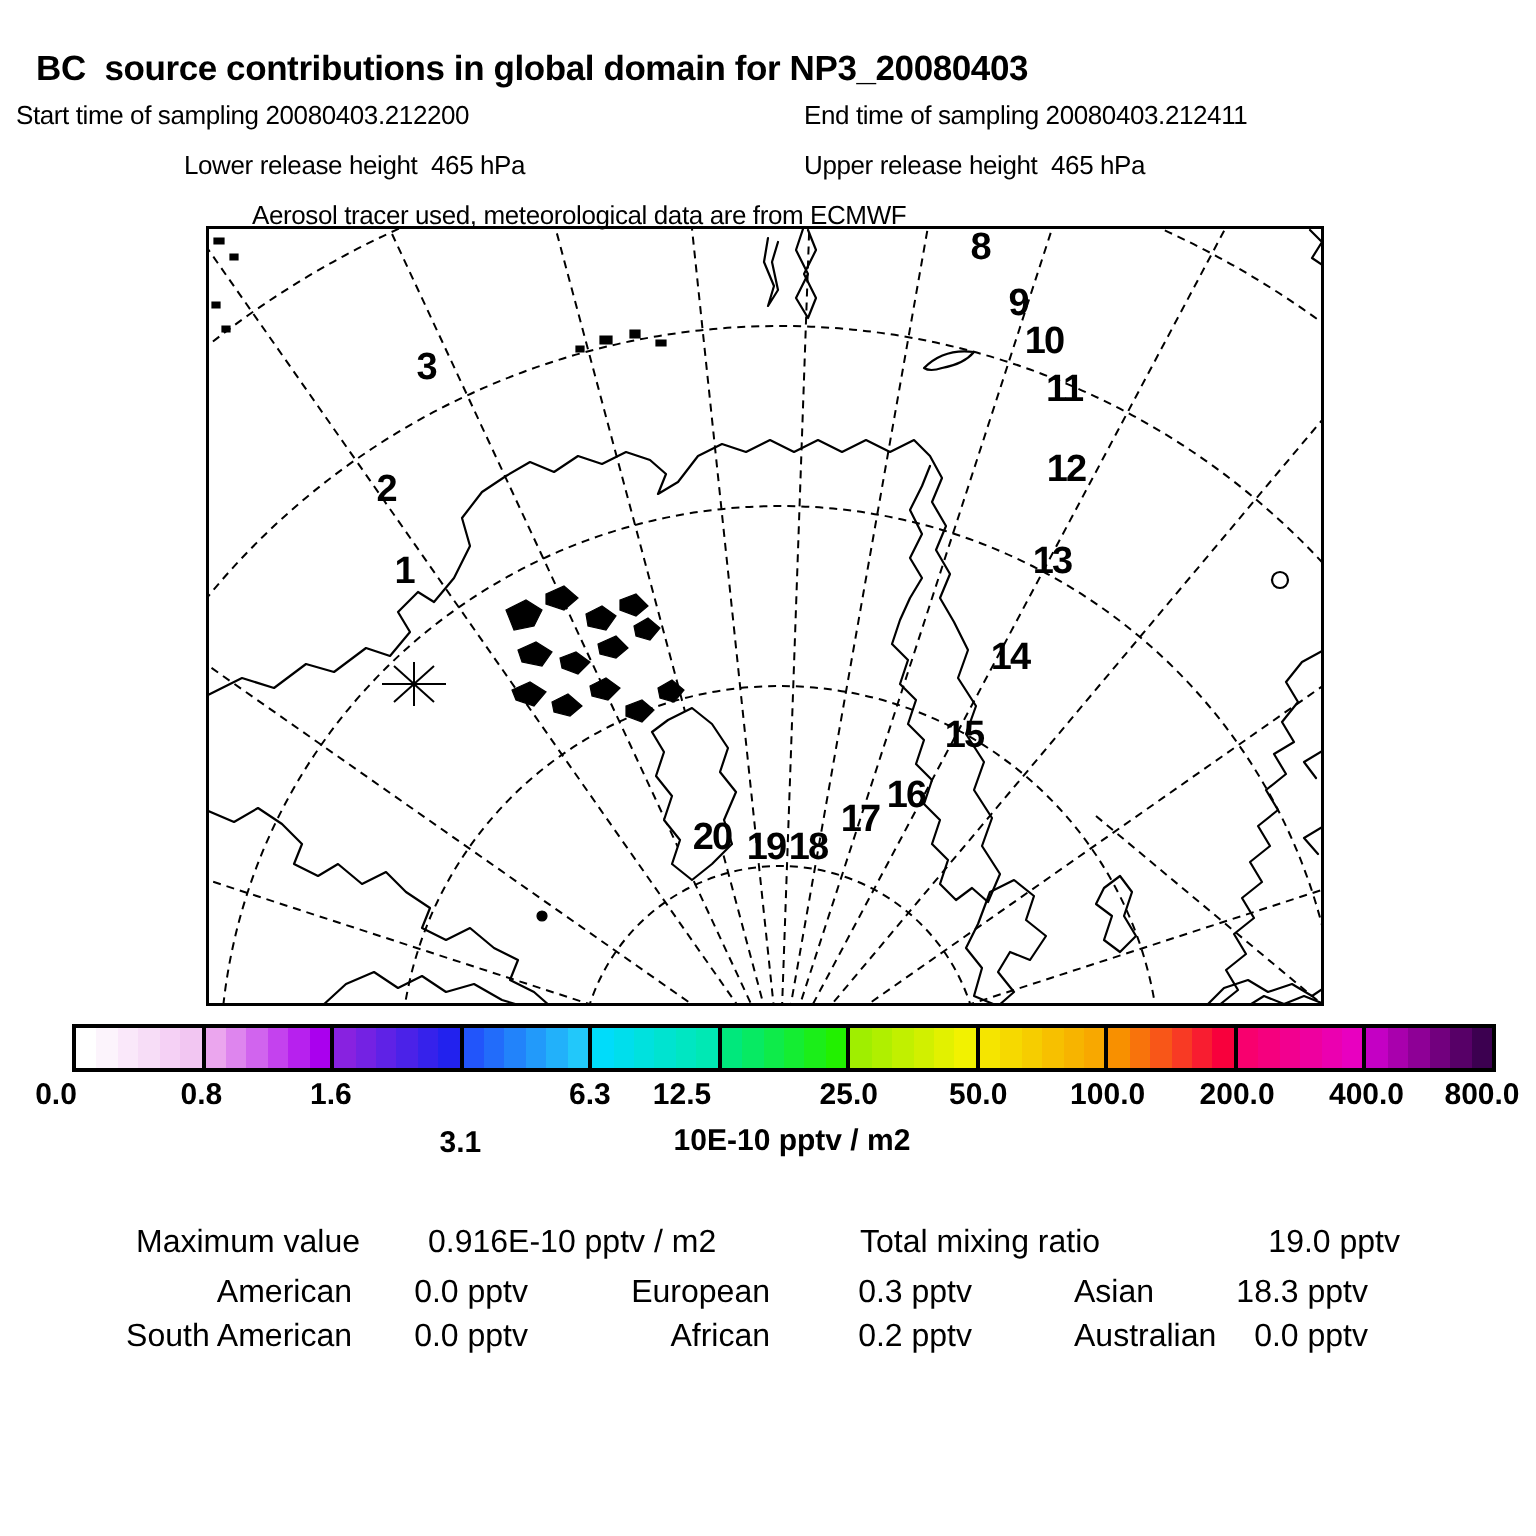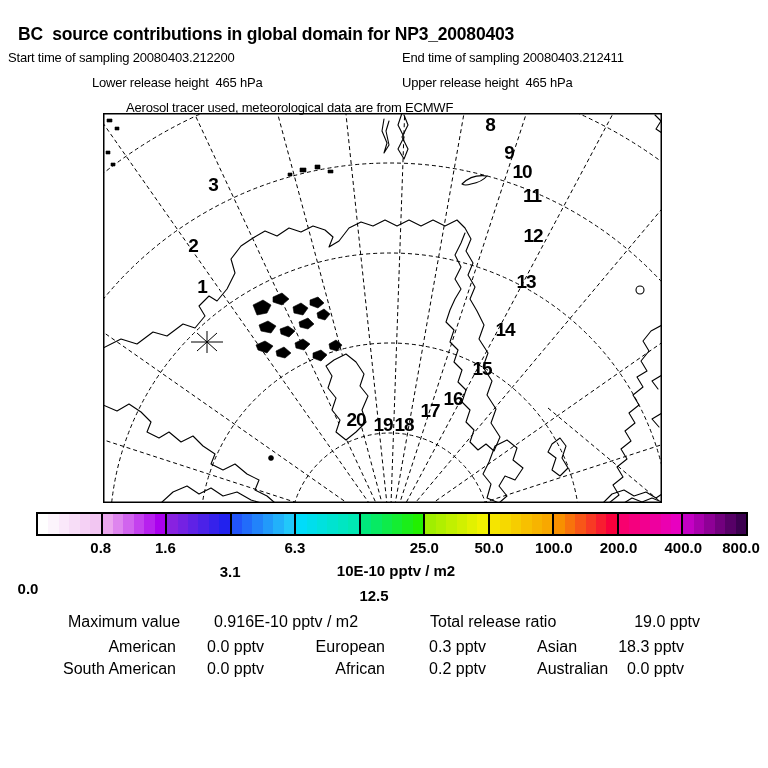--- a/index.html
+++ b/index.html
@@ -206,38 +206,38 @@
     <div class="cbseg">
       <div class="cbcell" style="background: rgb(196, 0, 196);"></div>
       <div class="cbcell" style="background: rgb(169, 0, 173);"></div>
       <div class="cbcell" style="background: rgb(142, 0, 150);"></div>
       <div class="cbcell" style="background: rgb(114, 0, 126);"></div>
       <div class="cbcell" style="background: rgb(87, 0, 103);"></div>
       <div class="cbcell" style="background: rgb(60, 0, 80);"></div>
     </div>
   </div>
 <div id="tick-layer">
-    <div class="tick" style="left: 28px; margin-top: 41px;">0.0</div>
+    <div class="tick" style="left: 28px;">0.0</div>
     <div class="tick" style="left: 100.727px;">0.8</div>
     <div class="tick" style="left: 165.455px;">1.6</div>
     <div class="tick" style="left: 230.182px; margin-top: 24px;">3.1</div>
     <div class="tick" style="left: 294.909px; text-align: center;">6.3</div>
-    <div class="tick" style="left: 374px; margin-top: 48px;">12.5</div>
+    <div class="tick" style="left: 341px;">12.5</div>
     <div class="tick" style="left: 424.364px;">25.0</div>
     <div class="tick" style="left: 489.091px;">50.0</div>
     <div class="tick" style="left: 553.818px;">100.0</div>
     <div class="tick" style="left: 618.545px;">200.0</div>
     <div class="tick" style="left: 683.273px;">400.0</div>
     <div class="tick" style="left: 741px;">800.0</div>
   </div>
 <div class="caption">10E-10 pptv / m2</div>
 
 <div class="abs stat1" style="left:68px;top:594px">Maximum value</div>
 <div class="abs stat1" style="left:214px;top:594px">0.916E-10 pptv / m2</div>
-<div class="abs stat1" style="left:430px;top:594px">Total release ratio</div>
+<div class="abs stat1" style="left:430px;top:594px">Total mixing ratio</div>
 <div class="abs stat1 ra" style="left:600px;top:594px;width:100px">19.0 pptv</div>
 
 <div class="abs stat2 ra" style="left:20px;top:619px;width:156px">American</div>
 <div class="abs stat2 ra" style="left:180px;top:619px;width:84px">0.0 pptv</div>
 <div class="abs stat2 ra" style="left:290px;top:619px;width:95px">European</div>
 <div class="abs stat2 ra" style="left:400px;top:619px;width:86px">0.3 pptv</div>
 <div class="abs stat2" style="left:537px;top:619px">Asian</div>
 <div class="abs stat2 ra" style="left:600px;top:619px;width:84px">18.3 pptv</div>
 
 <div class="abs stat2 ra" style="left:20px;top:641px;width:156px">South American</div>

